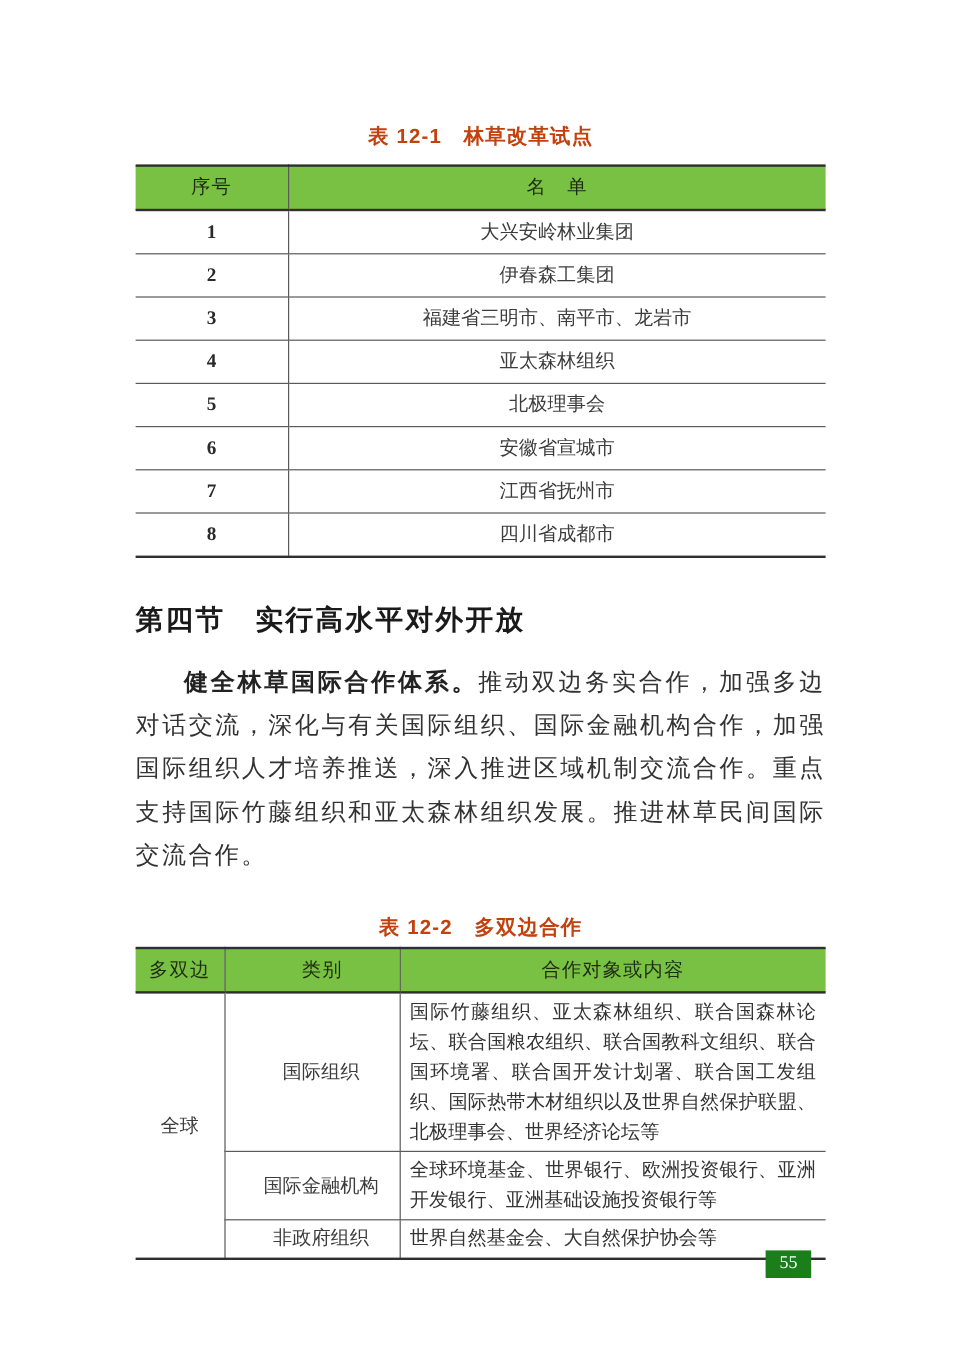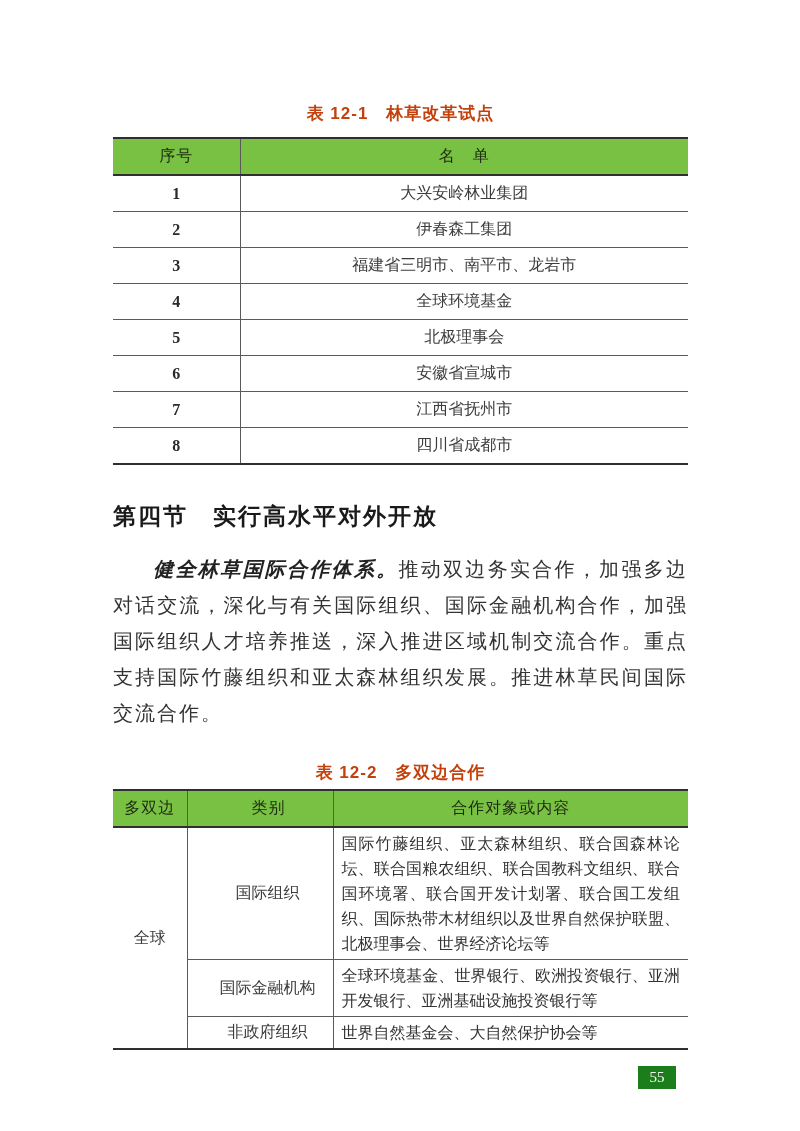--- a/index.html
+++ b/index.html
@@ -46,21 +46,20 @@
     font-size: 20px;
     line-height: 36px;
     text-align: justify;
     text-justify: inter-character;
     letter-spacing: 2px;
     color: #333333;
   }
   .body-paragraph .lead {
     font-weight: bold;
     color: #222222;
-    font-style: italic;
   }
   .body-paragraph .indent { display: inline-block; width: 40px; }
   
   table {
     width: 100%;
     border-collapse: collapse;
     border-top: 2px solid #2f2f2f;
     border-bottom: 2px solid #2f2f2f;
     table-layout: fixed;
   }
@@ -97,21 +96,21 @@
     text-justify: inter-character;
     line-height: 25px;
     padding: 3px 8px;
     color: #333333;
   }
   .t2 td.cell-category { color: #3c3c3c; }
   
   .page-badge {
     position: absolute;
     left: 638px;
-    top: 1066px;
+    top: 1042px;
     width: 38px;
     height: 23px;
     background: #1b7e1b;
     color: #ffffff;
     font-size: 15px;
     line-height: 23px;
     text-align: center;
   }
 </style>
 </head>
@@ -140,21 +139,21 @@
       <tr>
         <td class="num">2</td>
         <td>伊春森工集团</td>
       </tr>
       <tr>
         <td class="num">3</td>
         <td>福建省三明市、南平市、龙岩市</td>
       </tr>
       <tr>
         <td class="num">4</td>
-        <td>全球环境基金</td>
+        <td>亚太森林组织</td>
       </tr>
       <tr>
         <td class="num">5</td>
         <td>北极理事会</td>
       </tr>
       <tr>
         <td class="num">6</td>
         <td>安徽省宣城市</td>
       </tr>
       <tr>

